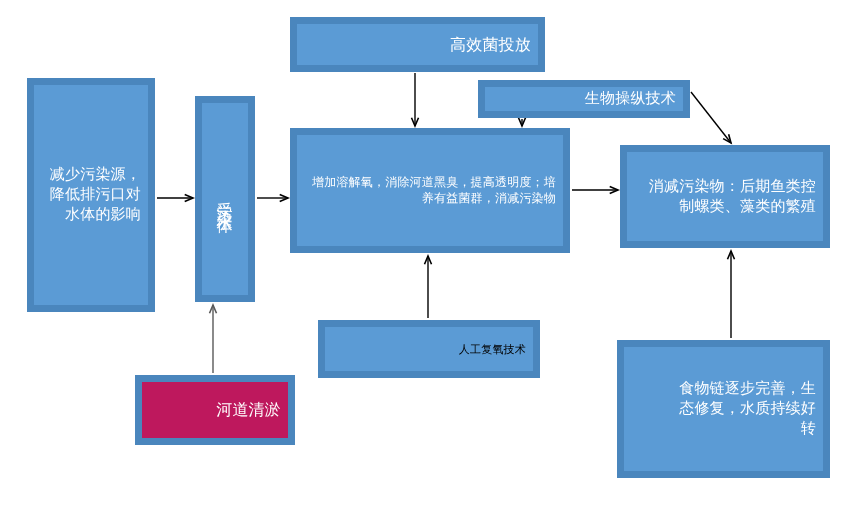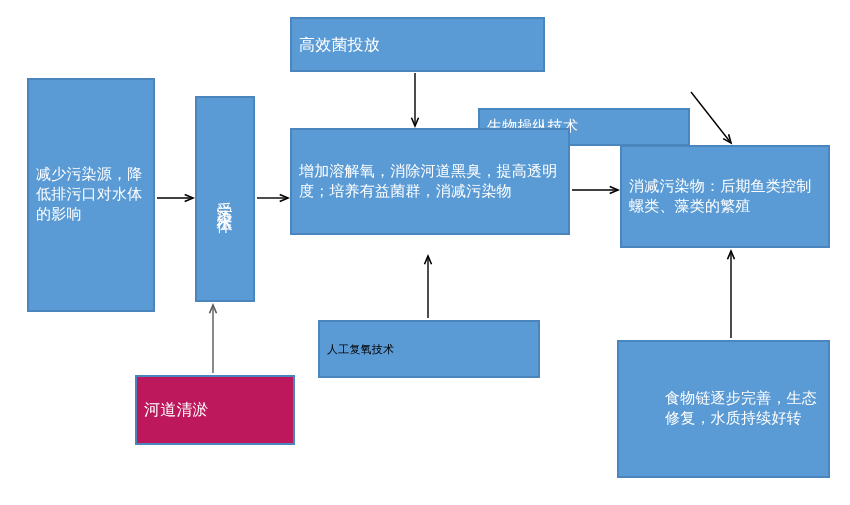--- a/index.html
+++ b/index.html
@@ -12,26 +12,26 @@
     width: 850px;
     height: 505px;
     background: #ffffff;
     overflow: hidden;
     font-family: "Liberation Serif", "DejaVu Serif", serif;
   }
   .node {
     position: absolute;
     box-sizing: border-box;
     background: #5B9BD5;
-    border: 2px solid #14532d;
+    border: 7px solid #14532d;
     color: #ffffff;
     display: flex;
     align-items: center;
     justify-content: center;
-    text-align: left;
+    text-align: right;
     line-height: 1.32;
     letter-spacing: 0.2px;
     padding: 4px 7px;
     word-break: break-word;
   }
   .node .txt {
     display: block;
     width: 100%;
   }
   .node.vertical {
@@ -100,24 +100,24 @@
   <div id="node-layer">
       <div class="node" style="left: 27px; top: 78px; width: 128px; height: 234px; font-size: 15px; background: rgb(91, 155, 213); border-color: rgb(74, 134, 189); color: rgb(255, 255, 255);">
         <span class="txt">减少污染源，降低排污口对水体的影响</span>
       </div>
       <div class="node vertical" style="left: 195px; top: 96px; width: 60px; height: 206px; font-size: 16px; background: rgb(91, 155, 213); border-color: rgb(74, 134, 189); color: rgb(255, 255, 255);">
         <span class="txt">受污染水体</span>
       </div>
       <div class="node" style="left: 290px; top: 17px; width: 255px; height: 55px; font-size: 16px; background: rgb(91, 155, 213); border-color: rgb(74, 134, 189); color: rgb(255, 255, 255);">
         <span class="txt">高效菌投放</span>
       </div>
-      <div class="node" style="left: 478px; top: 80px; width: 212px; height: 38px; font-size: 15px; background: rgb(91, 155, 213); border-color: rgb(74, 134, 189); color: rgb(255, 255, 255); margin-top: 28px;">
+      <div class="node" style="left: 478px; top: 80px; width: 212px; height: 38px; font-size: 15px; background: rgb(91, 155, 213); border-color: rgb(74, 134, 189); color: rgb(255, 255, 255);">
         <span class="txt">生物操纵技术</span>
       </div>
-      <div class="node" style="left: 290px; top: 128px; width: 280px; height: 107px; font-size: 15px; background: rgb(91, 155, 213); border-color: rgb(74, 134, 189); color: rgb(255, 255, 255);">
+      <div class="node" style="left: 290px; top: 128px; width: 280px; height: 125px; font-size: 12px; background: rgb(91, 155, 213); border-color: rgb(74, 134, 189); color: rgb(255, 255, 255);">
         <span class="txt">增加溶解氧，消除河道黑臭，提高透明度；培养有益菌群，消减污染物</span>
       </div>
       <div class="node" style="left: 620px; top: 145px; width: 210px; height: 103px; font-size: 15px; background: rgb(91, 155, 213); border-color: rgb(74, 134, 189); color: rgb(255, 255, 255);">
         <span class="txt">消减污染物：后期鱼类控制螺类、藻类的繁殖</span>
       </div>
       <div class="node" style="left: 318px; top: 320px; width: 222px; height: 58px; font-size: 11px; background: rgb(91, 155, 213); border-color: rgb(74, 134, 189); color: #000000;">
         <span class="txt">人工复氧技术</span>
       </div>
       <div class="node" style="left: 135px; top: 375px; width: 160px; height: 70px; font-size: 16px; background: #be185d; border-color: rgb(74, 134, 189); color: rgb(255, 255, 255);">
         <span class="txt">河道清淤</span>

